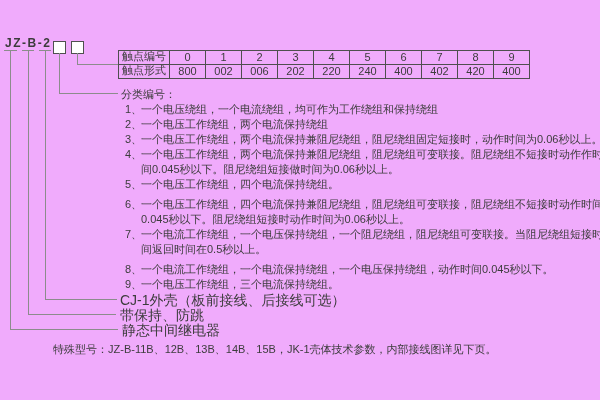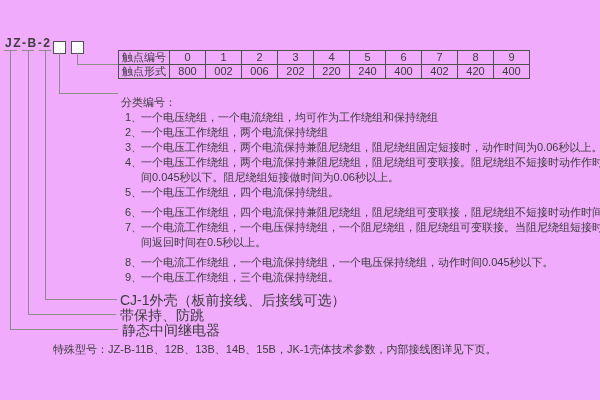--- a/index.html
+++ b/index.html
@@ -20,24 +20,24 @@
   }
   
   .cline{position:absolute;background:#8c8c8c;}
   
   .contact-table-wrap{position:absolute;left:118px;top:50px;}
   table.contact{border-collapse:collapse;table-layout:fixed;}
   table.contact td{
     border:1px solid #4f4f4f;height:13px;line-height:13px;padding:0;
     text-align:center;font-size:11px;color:#3c3c3c;white-space:nowrap;
   }
-  td.tbl-label{width:50px;}
+  td.tbl-label{width:50px;font-family:Liberation Mono, monospace;}
   td.tbl-val{width:35px;}
   
-  .cls-list{position:absolute;left:121px;top:95px;width:476px;font-size:11px;}
+  .cls-list{position:absolute;left:121px;top:87px;width:476px;font-size:11px;}
   .cls-line{height:15px;line-height:15px;white-space:nowrap;}
   .cls-item{padding-left:4px;}
   .cls-cont{padding-left:20px;}
   .cls-gap{margin-top:5px;}
   .marker{display:inline-block;width:16px;}
   
   .branch-label{position:absolute;font-size:14px;white-space:nowrap;color:#3c3c3c;}
   .label-case{left:120px;top:292px;}
   .label-hold{left:120px;top:307px;}
   .label-relay{left:122px;top:322px;}
@@ -103,20 +103,21 @@
 
   <div class="cls-list" id="cls-list">
     <div class="cls-line">分类编号：</div>
   <div class="cls-line cls-item"><span class="marker">1、</span><span>一个电压绕组，一个电流绕组，均可作为工作绕组和保持绕组</span></div>
       <div class="cls-line cls-item"><span class="marker">2、</span><span>一个电压工作绕组，两个电流保持绕组</span></div>
       <div class="cls-line cls-item"><span class="marker">3、</span><span>一个电压工作绕组，两个电流保持兼阻尼绕组，阻尼绕组固定短接时，动作时间为0.06秒以上。</span></div>
       <div class="cls-line cls-item"><span class="marker">4、</span><span>一个电压工作绕组，两个电流保持兼阻尼绕组，阻尼绕组可变联接。阻尼绕组不短接时动作作时</span></div>
       <div class="cls-line cls-cont"><span>间0.045秒以下。阻尼绕组短接做时间为0.06秒以上。</span></div>
       <div class="cls-line cls-item"><span class="marker">5、</span><span>一个电压工作绕组，四个电流保持绕组。</span></div>
       <div class="cls-line cls-item cls-gap"><span class="marker">6、</span><span>一个电压工作绕组，四个电流保持兼阻尼绕组，阻尼绕组可变联接，阻尼绕组不短接时动作时间</span></div>
+      <div class="cls-line cls-cont"><span>0.045秒以下。阻尼绕组短接时动作时间为0.06秒以上。</span></div>
       <div class="cls-line cls-item"><span class="marker">7、</span><span>一个电流工作绕组，一个电压保持绕组，一个阻尼绕组，阻尼绕组可变联接。当阻尼绕组短接时</span></div>
       <div class="cls-line cls-cont"><span>间返回时间在0.5秒以上。</span></div>
       <div class="cls-line cls-item cls-gap"><span class="marker">8、</span><span>一个电流工作绕组，一个电流保持绕组，一个电压保持绕组，动作时间0.045秒以下。</span></div>
       <div class="cls-line cls-item"><span class="marker">9、</span><span>一个电压工作绕组，三个电流保持绕组。</span></div>
     </div>
 
   <div class="branch-label label-case">CJ-1外壳（板前接线、后接线可选）</div>
   <div class="branch-label label-relay">静态中间继电器</div>
   <div class="branch-label label-hold">带保持、防跳</div>
 

